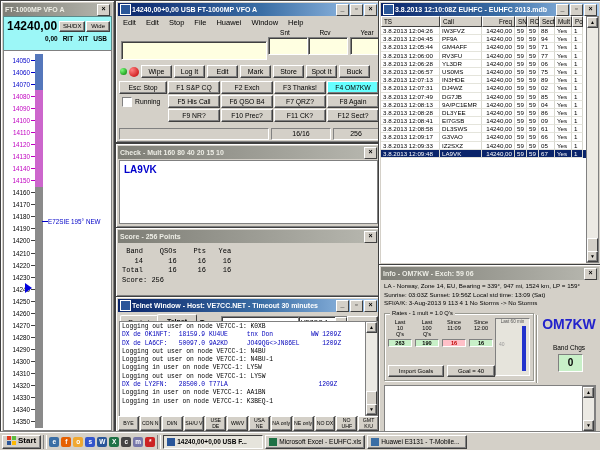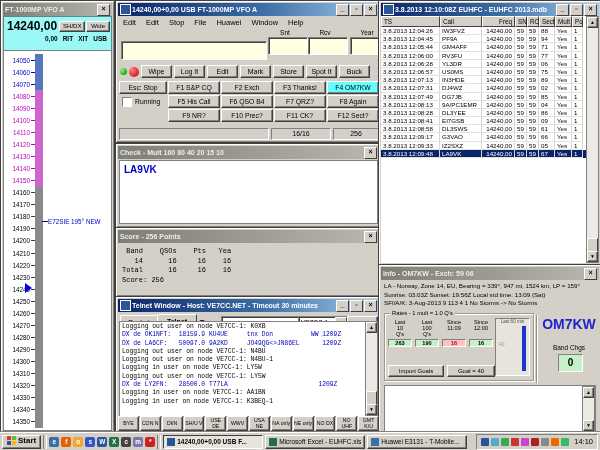--- a/index.html
+++ b/index.html
@@ -798,30 +798,15 @@
         </button>
         <button class="btn taskbtn">
           <span class="task-ic" style="background: rgb(30, 113, 69);"></span>
           <span>Microsoft Excel - EUHFC.xls</span>
         </button>
         <button class="btn taskbtn">
           <span class="task-ic" style="background: rgb(58, 110, 165);"></span>
           <span>Huawei E3131 - T-Mobile...</span>
         </button>
       </span>
-    <span id="tray">
-      <span style="display:flex;gap:2px">
-
-      <span class="tray-ic" style="background: rgb(42, 86, 153);"></span>
-          <span class="tray-ic" style="background: rgb(85, 170, 204);"></span>
-          <span class="tray-ic" style="background: rgb(51, 170, 85);"></span>
-          <span class="tray-ic" style="background: rgb(204, 51, 51);"></span>
-          <span class="tray-ic" style="background: rgb(204, 68, 204);"></span>
-          <span class="tray-ic" style="background: rgb(170, 34, 34);"></span>
-          <span class="tray-ic" style="background: rgb(136, 136, 136);"></span>
-          <span class="tray-ic" style="background: rgb(238, 102, 0);"></span>
-          <span class="tray-ic" style="background: rgb(51, 187, 102);"></span>
-        </span>
-      <span id="clock">14:10</span>
-    </span>
   </div>
 
 </div>
 
 </body></html>

